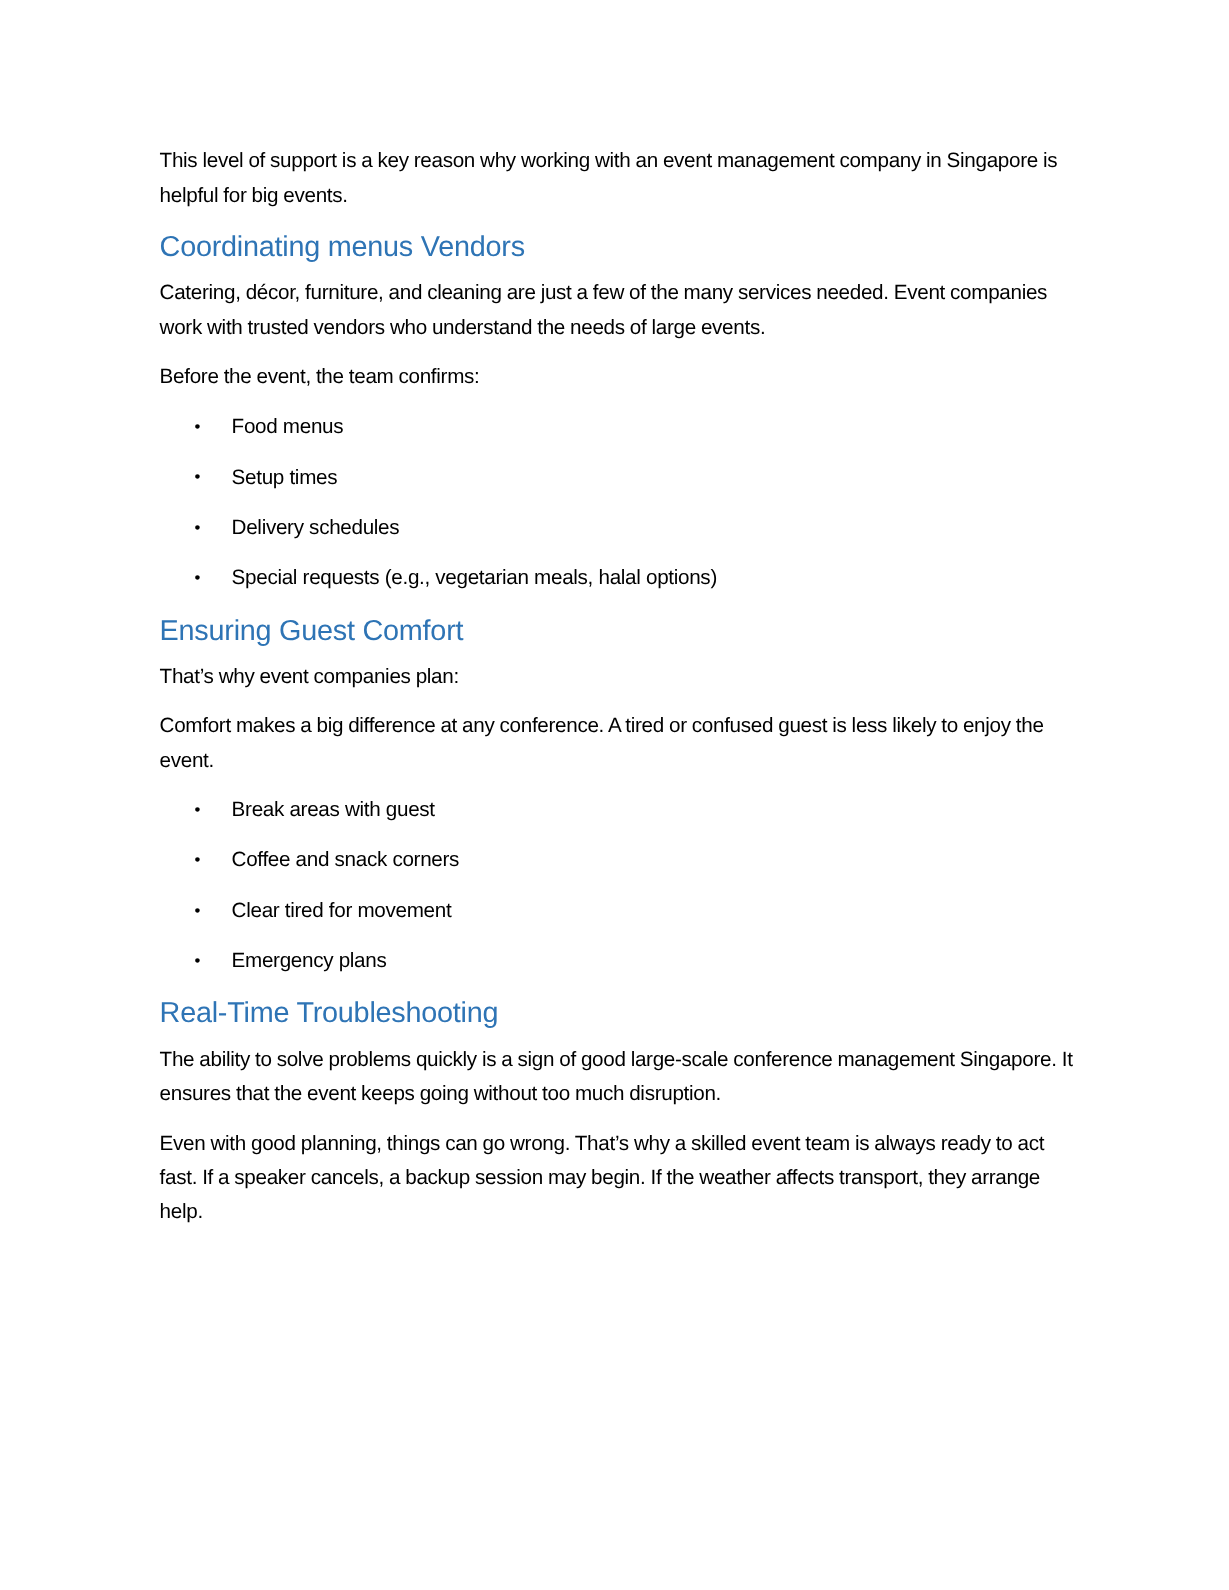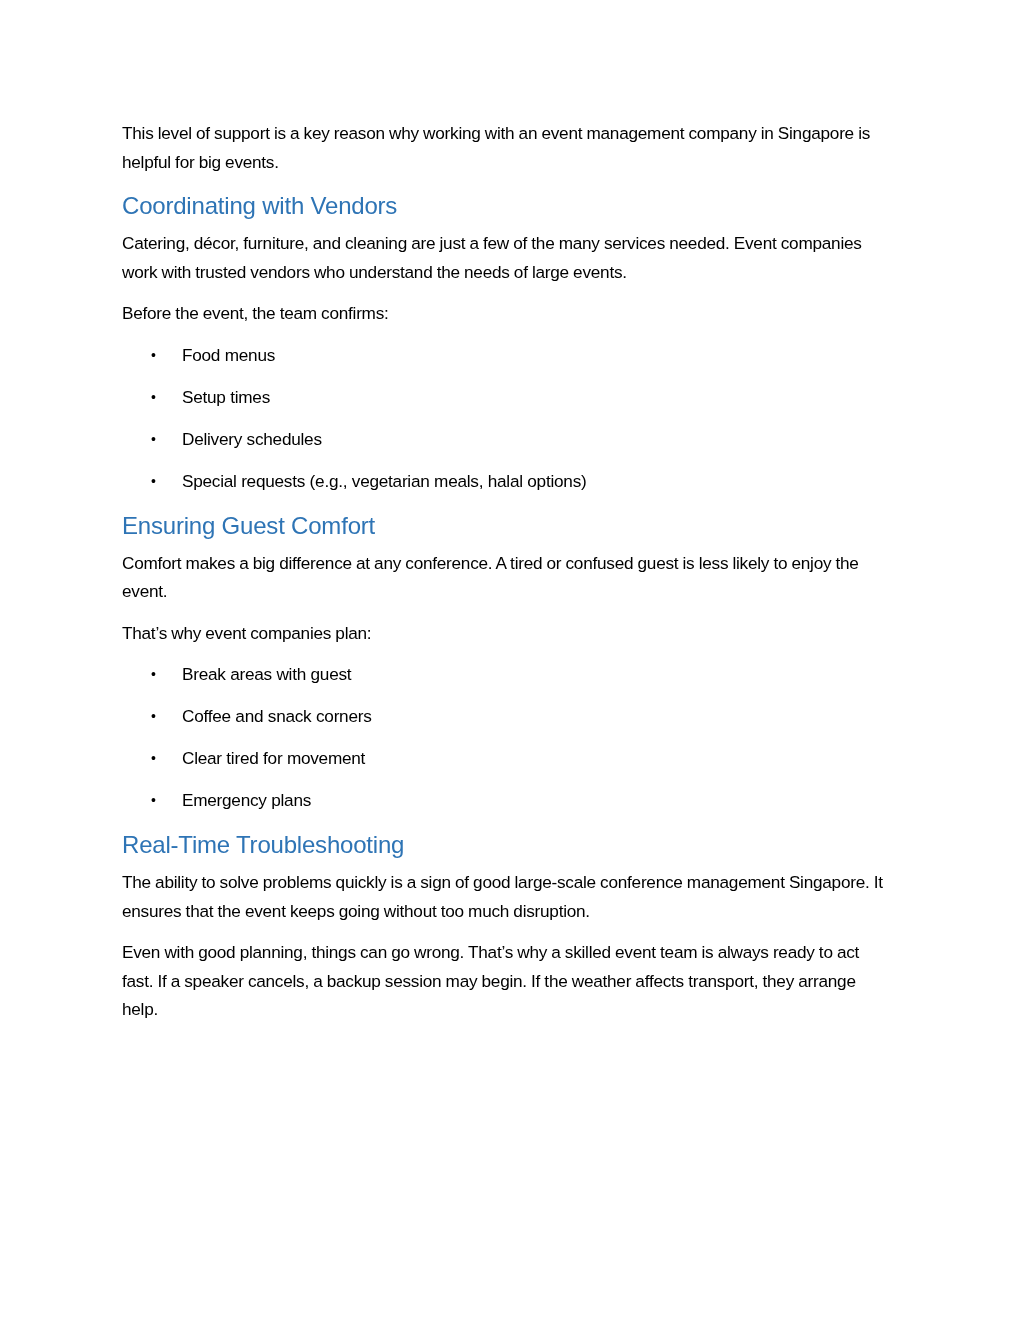--- a/index.html
+++ b/index.html
@@ -10,21 +10,21 @@
     body {
       width: 1024px;
       height: 1325px;
       position: relative;
       overflow: hidden;
       font-family: "Liberation Sans", sans-serif;
       color: #000000;
     }
     .page {
       position: absolute;
-      left: 122px;
+      left: 133px;
       top: 119px;
       width: 770px;
     }
     p {
       margin: 0 0 13px 0;
       font-size: 17.2px;
       line-height: 28.5px;
       letter-spacing: -0.25px;
       word-spacing: -0.3px;
     }
@@ -57,21 +57,21 @@
     }
   </style>
 </head>
 <body>
 
 <div class="page">
 
   <p>This level of support is a key reason why working with an event management company in Singapore is helpful for big events.</p>
 
   <section>
-    <h2>Coordinating with Vendors</h2>
+    <h2>Coordinating menus Vendors</h2>
     <p>Catering, décor, furniture, and cleaning are just a few of the many services needed. Event companies work with trusted vendors who understand the needs of large events.</p>
     <p>Before the event, the team confirms:</p>
     <ul>
       <li>
         <span class="bullet">•</span>
         <span>Food menus</span>
       </li>
       <li>
         <span class="bullet">•</span>
         <span>Setup times</span>
@@ -82,22 +82,22 @@
       </li>
       <li>
         <span class="bullet">•</span>
         <span>Special requests (e.g., vegetarian meals, halal options)</span>
       </li>
     </ul>
   </section>
 
   <section>
     <h2>Ensuring Guest Comfort</h2>
+    <p>That’s why event companies plan:</p>
     <p>Comfort makes a big difference at any conference. A tired or confused guest is less likely to enjoy the event.</p>
-    <p>That’s why event companies plan:</p>
     <ul>
       <li>
         <span class="bullet">•</span>
         <span>Break areas with guest</span>
       </li>
       <li>
         <span class="bullet">•</span>
         <span>Coffee and snack corners</span>
       </li>
       <li>

